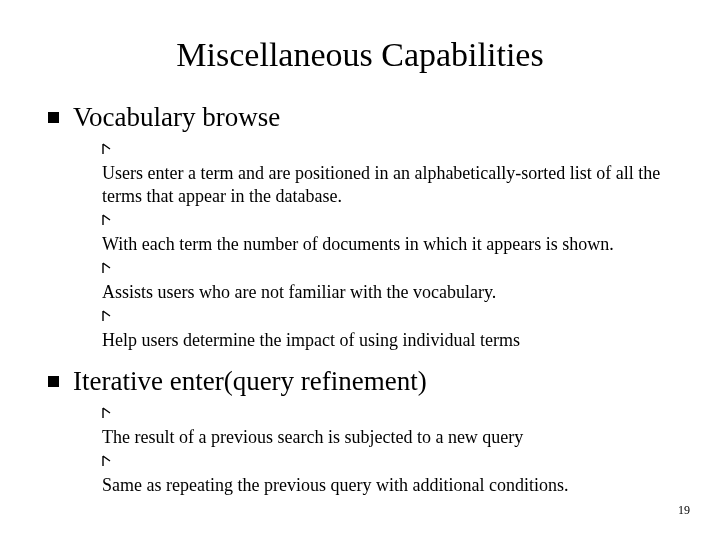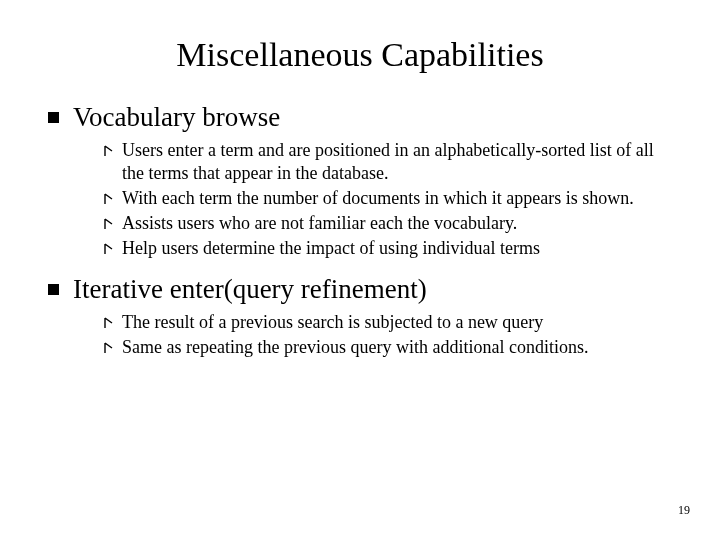--- a/index.html
+++ b/index.html
@@ -44,20 +44,21 @@
     font-size: 27px;
   }
   .subitems {
     padding-left: 54px;
   }
   .sub-row {
     display: flex;
     align-items: flex-start;
     gap: 6px;
     margin-bottom: 2px;
+    flex-direction: column;
   }
   .arrow-bullet {
     flex: 0 0 14px;
     height: 18px;
     display: flex;
     align-items: center;
     justify-content: center;
     padding-top: 3px;
   }
   .arrow-bullet svg {
@@ -104,21 +105,21 @@
             </svg>
         </span>
         <span class="sub-text">With each term the number of documents in which it appears is shown.</span>
       </div>
       <div class="sub-row">
         <span class="arrow-bullet">
           <svg viewBox="0 0 10 12">
               <path d="M1 1 L1 11 M1 1 L8 6" stroke="#000" stroke-width="1.4" fill="none"></path>
             </svg>
         </span>
-        <span class="sub-text">Assists users who are not familiar each the vocabulary.</span>
+        <span class="sub-text">Assists users who are not familiar with the vocabulary.</span>
       </div>
       <div class="sub-row">
         <span class="arrow-bullet">
           <svg viewBox="0 0 10 12">
               <path d="M1 1 L1 11 M1 1 L8 6" stroke="#000" stroke-width="1.4" fill="none"></path>
             </svg>
         </span>
         <span class="sub-text">Help users determine the impact of using individual terms</span>
       </div>
     </div>

